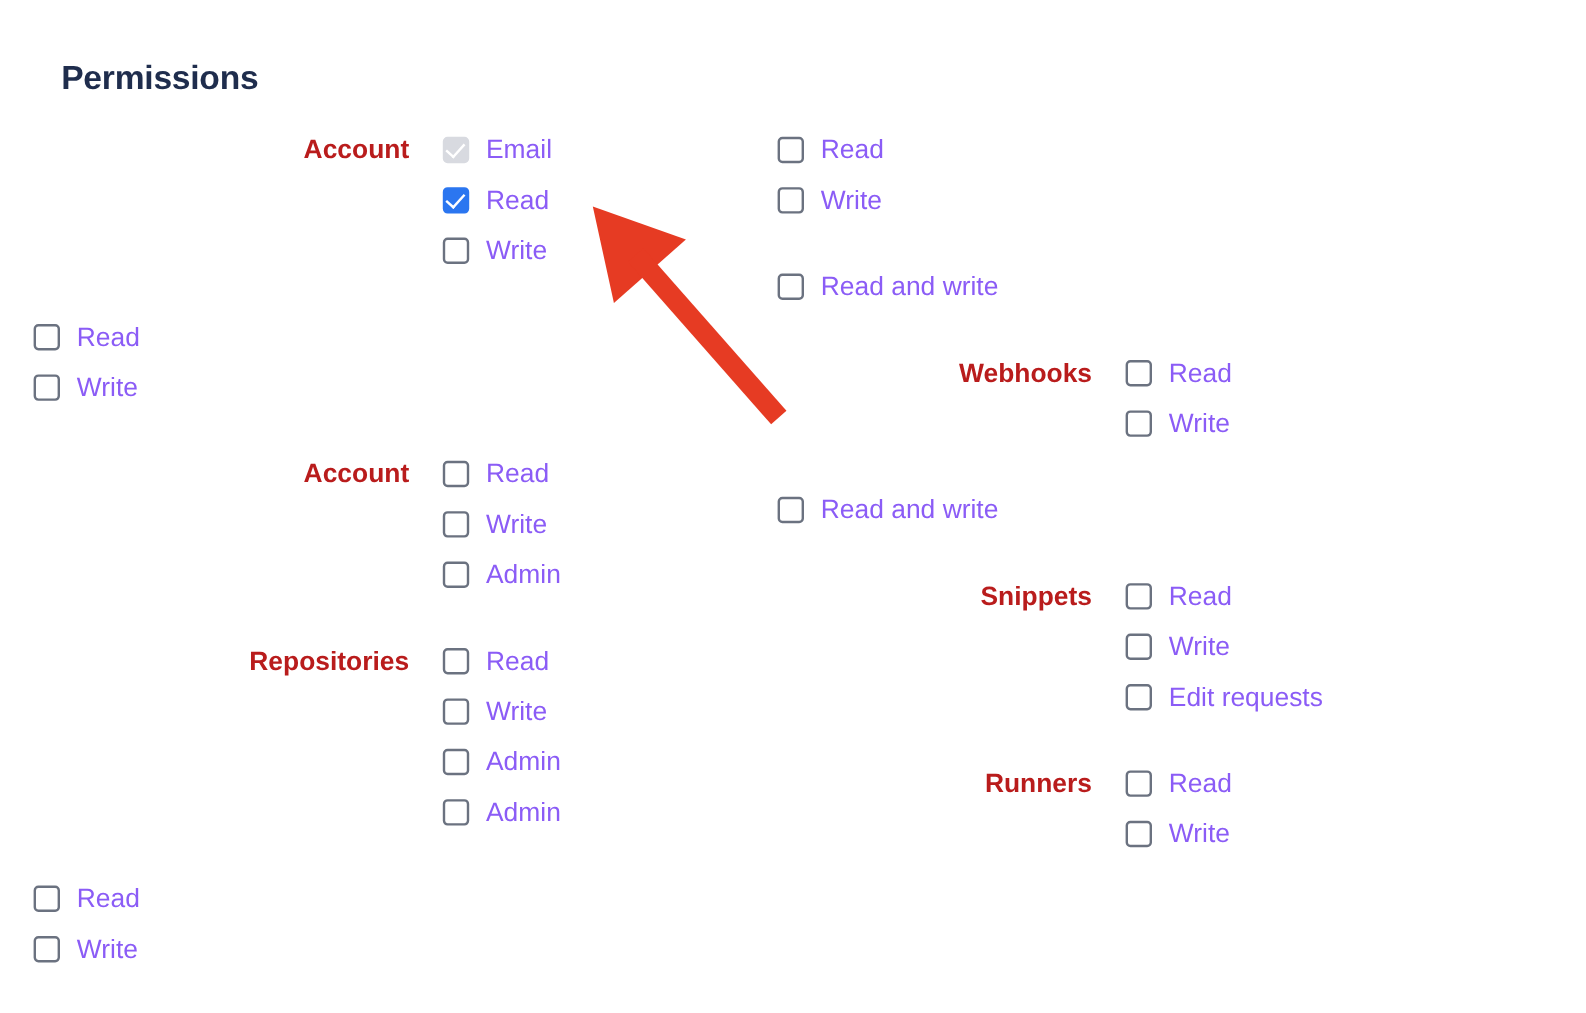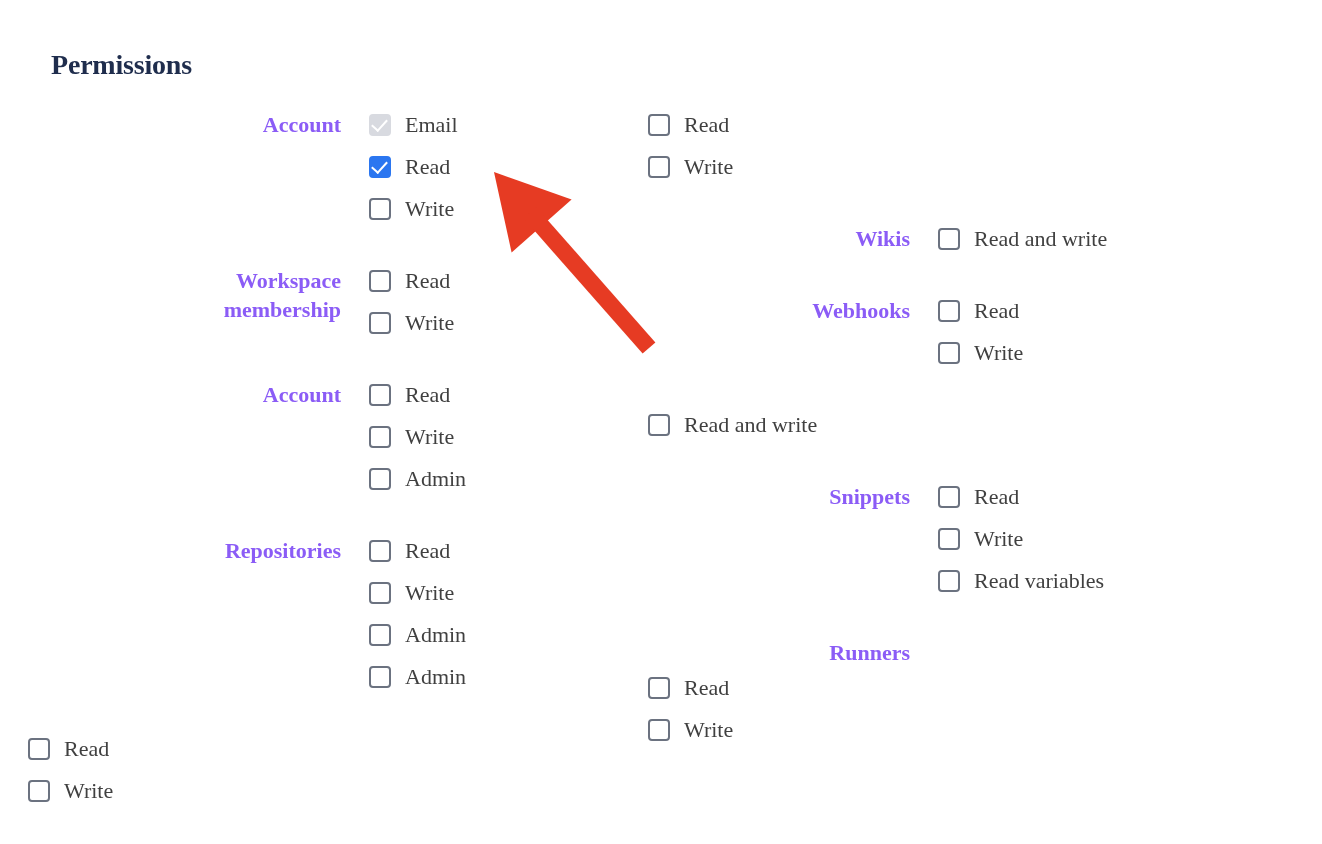--- a/index.html
+++ b/index.html
@@ -13,21 +13,20 @@
     font-family: "Liberation Sans", sans-serif;
     -webkit-font-smoothing: antialiased;
     position: relative;
     overflow: hidden;
   }
 
   #page-root {
     position: relative;
     width: 1322px;
     height: 844px;
-    font-family: Liberation Serif, serif;
   }
 
   .page-title {
     position: absolute;
     left: 51px;
     top: 49px;
     font-size: 28px;
     font-weight: bold;
     color: #1f2d4d;
     letter-spacing: -0.2px;
@@ -45,26 +44,26 @@
     top: 0;
   }
   .perm-column.left  { left: 0px;   width: 520px; }
   .perm-column.right { left: 620px; width: 620px; }
 
   .perm-group {
     display: flex;
     align-items: flex-start;
     margin-bottom: 30px;
   }
-  .perm-group:last-child { margin-bottom: 0; flex-direction: column; }
+  .perm-group:last-child { margin-bottom: 0; }
 
   .group-label {
     font-size: 22px;
     font-weight: bold;
-    color: #8b5cf6;
+    color: #b91c1c;
     text-align: right;
     line-height: 29px;
     padding-top: 6px;
     white-space: pre-line;
   }
   .left .group-label  { width: 341px; }
   .right .group-label { width: 290px; }
 
   .options {
     display: flex;
@@ -107,21 +106,21 @@
     border: solid #ffffff;
     border-width: 0 2.6px 2.6px 0;
     transform: rotate(42deg);
     display: none;
   }
   .cbx.checked .tick,
   .cbx.disabled-checked .tick { display: block; }
 
   .option-label {
     font-size: 22px;
-    color: #404040;
+    color: #8b5cf6;
     margin-left: 14px;
     line-height: 22px;
     white-space: nowrap;
     cursor: pointer;
   }
 
   
   .annotation-arrow {
     position: absolute;
     left: 0;
@@ -155,22 +154,20 @@
               </span>
               <span class="option-label">Read</span>
             </label>
             <label class="option-row">
               <span class="cbx"></span>
               <span class="option-label">Write</span>
             </label>
           </div>
         </div>
         <div class="perm-group">
-          <div class="group-label">Workspace
-membership</div>
           <div class="options">
             <label class="option-row">
               <span class="cbx"></span>
               <span class="option-label">Read</span>
             </label>
             <label class="option-row">
               <span class="cbx"></span>
               <span class="option-label">Write</span>
             </label>
           </div>
@@ -233,21 +230,20 @@
               <span class="cbx"></span>
               <span class="option-label">Read</span>
             </label>
             <label class="option-row">
               <span class="cbx"></span>
               <span class="option-label">Write</span>
             </label>
           </div>
         </div>
         <div class="perm-group">
-          <div class="group-label">Wikis</div>
           <div class="options">
             <label class="option-row">
               <span class="cbx"></span>
               <span class="option-label">Read and write</span>
             </label>
           </div>
         </div>
         <div class="perm-group">
           <div class="group-label">Webhooks</div>
           <div class="options">
@@ -275,21 +271,21 @@
             <label class="option-row">
               <span class="cbx"></span>
               <span class="option-label">Read</span>
             </label>
             <label class="option-row">
               <span class="cbx"></span>
               <span class="option-label">Write</span>
             </label>
             <label class="option-row">
               <span class="cbx"></span>
-              <span class="option-label">Read variables</span>
+              <span class="option-label">Edit requests</span>
             </label>
           </div>
         </div>
         <div class="perm-group">
           <div class="group-label">Runners</div>
           <div class="options">
             <label class="option-row">
               <span class="cbx"></span>
               <span class="option-label">Read</span>
             </label>

